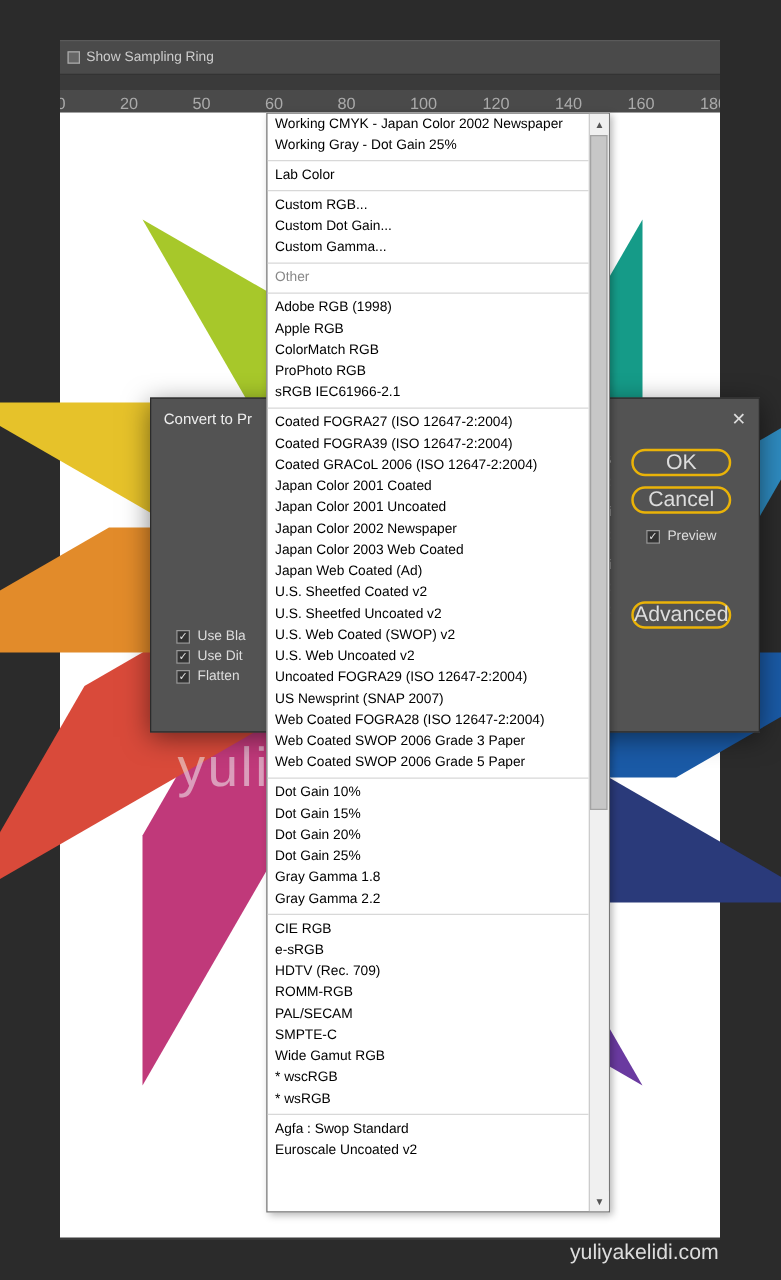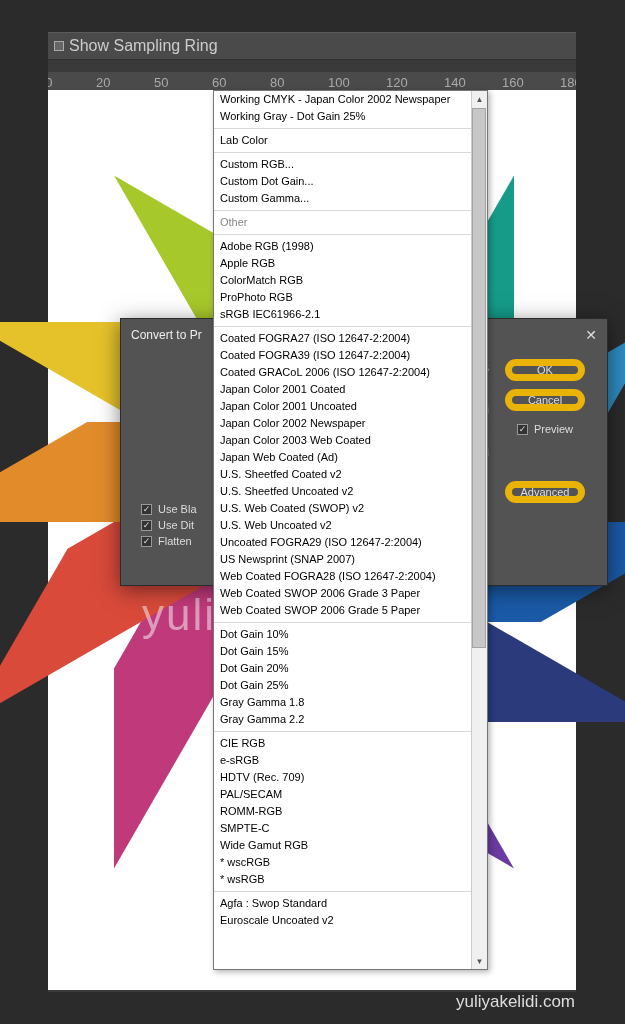--- a/index.html
+++ b/index.html
@@ -20,21 +20,21 @@
   }
   .toolbar {
     position: absolute;
     left: 0; top: 0;
     height: 28px; width: 100%;
     background: #4a4a4a;
     color: #ccc;
     display: flex;
     align-items: center;
     padding-left: 6px;
-    font-size: 16px;
+    font-size: 11px;
     border-top: 1px solid #5a5a5a;
     border-bottom: 1px solid #333;
   }
   .toolbar .check {
     width: 10px; height: 10px;
     border: 1px solid #aaa;
     margin-right: 5px;
     background: #666;
     position: relative;
   }
@@ -106,24 +106,24 @@
   .right-col {
     width: 100px;
     display: flex;
     flex-direction: column;
     gap: 8px;
     align-items: center;
   }
   .btn {
     width: 80px; height: 22px;
     border-radius: 11px;
-    border: 7px solid #eab308;
+    border: 2px solid #eab308;
     background: #535353;
     color: #ddd;
-    font-size: 11px;
+    font-size: 17px;
     display: flex;
     align-items: center;
     justify-content: center;
   }
   .check-label {
     display: flex; align-items: center; gap: 6px;
     color: #ddd; font-size: 11px;
     margin-top: 4px;
   }
   .checkbox {
@@ -342,22 +342,22 @@
         <div class="dd-item">Dot Gain 10%</div>
         <div class="dd-item">Dot Gain 15%</div>
         <div class="dd-item">Dot Gain 20%</div>
         <div class="dd-item">Dot Gain 25%</div>
         <div class="dd-item">Gray Gamma 1.8</div>
         <div class="dd-item">Gray Gamma 2.2</div>
         <div class="dd-sep"></div>
         <div class="dd-item">CIE RGB</div>
         <div class="dd-item">e-sRGB</div>
         <div class="dd-item">HDTV (Rec. 709)</div>
+        <div class="dd-item">ROMM-RGB</div>
         <div class="dd-item">PAL/SECAM</div>
-        <div class="dd-item">ROMM-RGB</div>
         <div class="dd-item">SMPTE-C</div>
         <div class="dd-item">Wide Gamut RGB</div>
         <div class="dd-item">* wscRGB</div>
         <div class="dd-item">* wsRGB</div>
         <div class="dd-sep"></div>
         <div class="dd-item">Agfa : Swop Standard</div>
         <div class="dd-item">Euroscale Uncoated v2</div>
       </div>
     <div class="scrollbar">
       <div class="scroll-arrow">▲</div>

